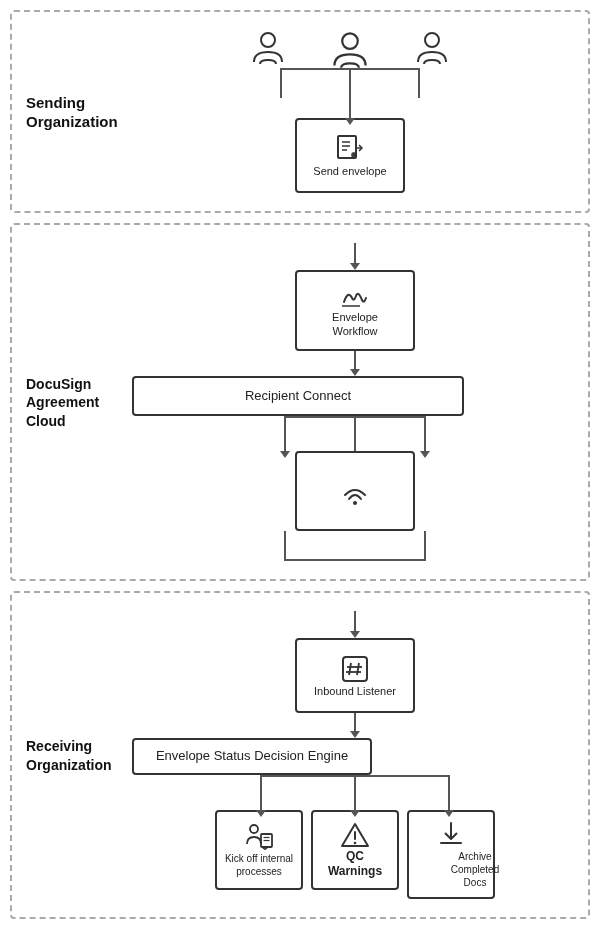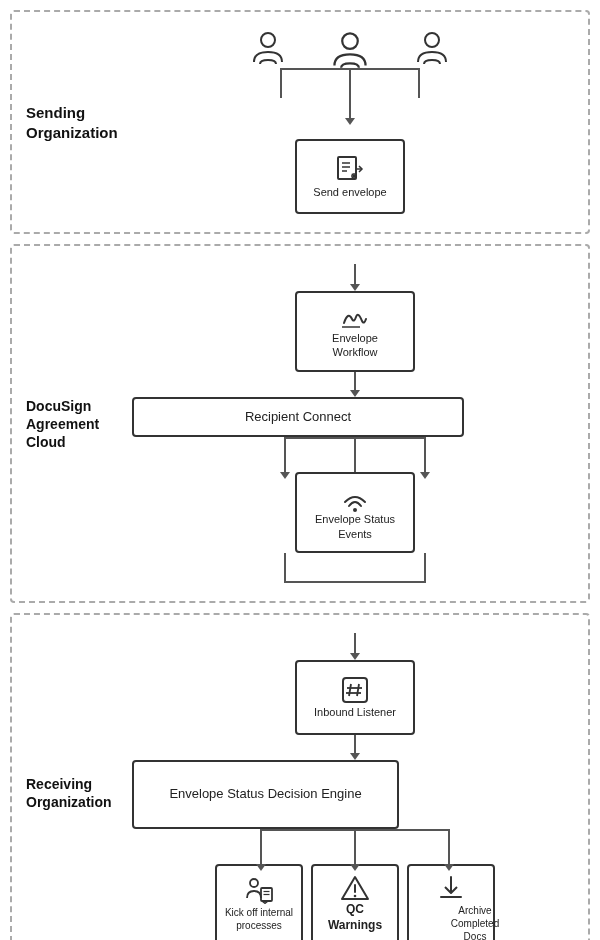--- a/index.html
+++ b/index.html
@@ -154,21 +154,21 @@
 
         <div style="position:absolute; top:0; left:50%; transform:translateX(68px); width:2px; height:30px; background:#555;"></div>
 
         <div style="position:absolute; top:0; left:50%; transform:translateX(-1px); width:2px; height:30px; background:#555;"></div>
       </div>
 
       <div style="width:2px; height:20px; background:#555; position:relative;">
         <div style="position:absolute; bottom:-7px; left:50%; transform:translateX(-50%); width:0; height:0; border-left:5px solid transparent; border-right:5px solid transparent; border-top:7px solid #555;"></div>
       </div>
 
-      <div style="margin-top:21px;border-radius:30px;">
+      <div style="margin-top:0;border-radius:30px;">
         <div class="box send-box">
 
           <svg width="32" height="32" viewBox="0 0 32 32">
             <rect x="4" y="4" width="18" height="22" rx="1" fill="none" stroke="#333" stroke-width="2"></rect>
             <line x1="8" y1="10" x2="16" y2="10" stroke="#333" stroke-width="1.5"></line>
             <line x1="8" y1="14" x2="16" y2="14" stroke="#333" stroke-width="1.5"></line>
             <line x1="8" y1="18" x2="13" y2="18" stroke="#333" stroke-width="1.5"></line>
 
             <line x1="20" y1="20" x2="20" y2="26" stroke="#333" stroke-width="1.5"></line>
             <line x1="17" y1="23" x2="23" y2="23" stroke="#333" stroke-width="1.5"></line>
@@ -234,22 +234,20 @@
 
       <div class="two-box-row" style="width:280px; gap:20px;">
 
         <div class="box medium-box">
 
           <svg width="30" height="28" viewBox="0 0 30 28">
             <path d="M5 18 Q15 8 25 18" fill="none" stroke="#333" stroke-width="2" stroke-linecap="round"></path>
             <path d="M9 22 Q15 14 21 22" fill="none" stroke="#333" stroke-width="2" stroke-linecap="round"></path>
             <circle cx="15" cy="26" r="2" fill="#333"></circle>
           </svg>
-          <div class="box-label" style="white-space:pre-line; font-size:11px;">Envelope Status
-Events</div>
         </div>
 
       </div>
 
       <div style="position:relative; width:280px; height:30px;">
 
         <div style="position:absolute; top:0; left:25%; transform:translateX(-1px); width:2px; height:30px; background:#555;"></div>
 
         <div style="position:absolute; top:0; left:75%; transform:translateX(-1px); width:2px; height:30px; background:#555;"></div>
 
@@ -280,21 +278,21 @@
           </svg>
           <div class="box-label">Inbound Listener</div>
         </div>
       </div>
 
       <div style="width:2px; height:18px; background:#555; position:relative;">
         <div style="position:absolute; bottom:-7px; left:50%; transform:translateX(-50%); width:0; height:0; border-left:5px solid transparent; border-right:5px solid transparent; border-top:7px solid #555;"></div>
       </div>
 
       <div style="margin-top:7px; width:100%;">
-        <div class="box" style="width:267px; padding:24px 16px;">
+        <div class="box" style="width:240px; padding:8px 16px;">
           <div class="box-label" style="font-size:13px;">Envelope Status Decision Engine</div>
         </div>
       </div>
 
       <div style="position:relative; width:280px; height:35px;">
 
         <div style="position:absolute; top:0; left:16.5%; width:67%; height:2px; background:#555;"></div>
 
         <div style="position:absolute; top:0; left:16.5%; transform:translateX(-1px); width:2px; height:35px; background:#555;">
           <div style="position:absolute; bottom:-7px; left:50%; transform:translateX(-50%); width:0; height:0; border-left:5px solid transparent; border-right:5px solid transparent; border-top:7px solid #555;"></div>

